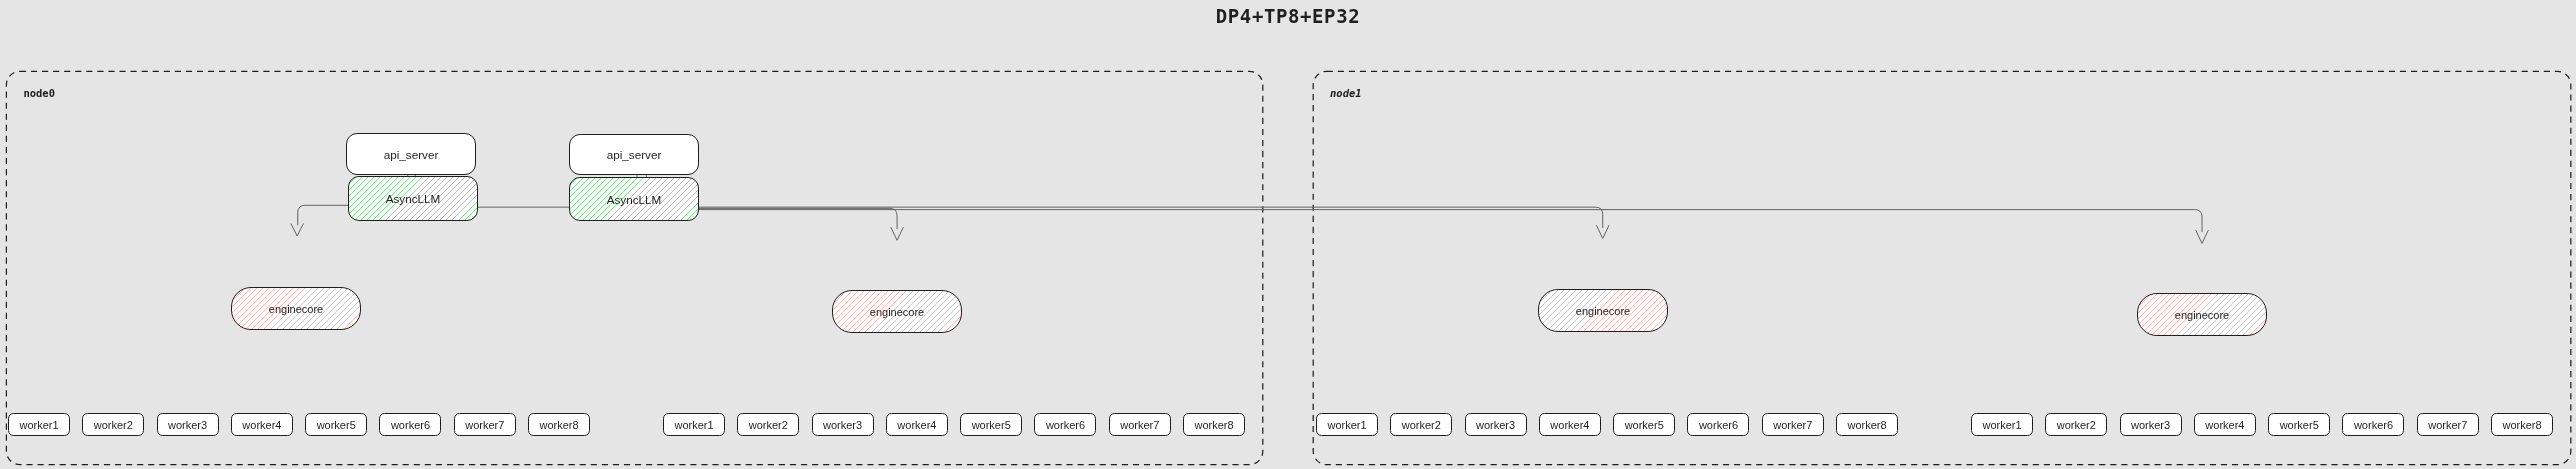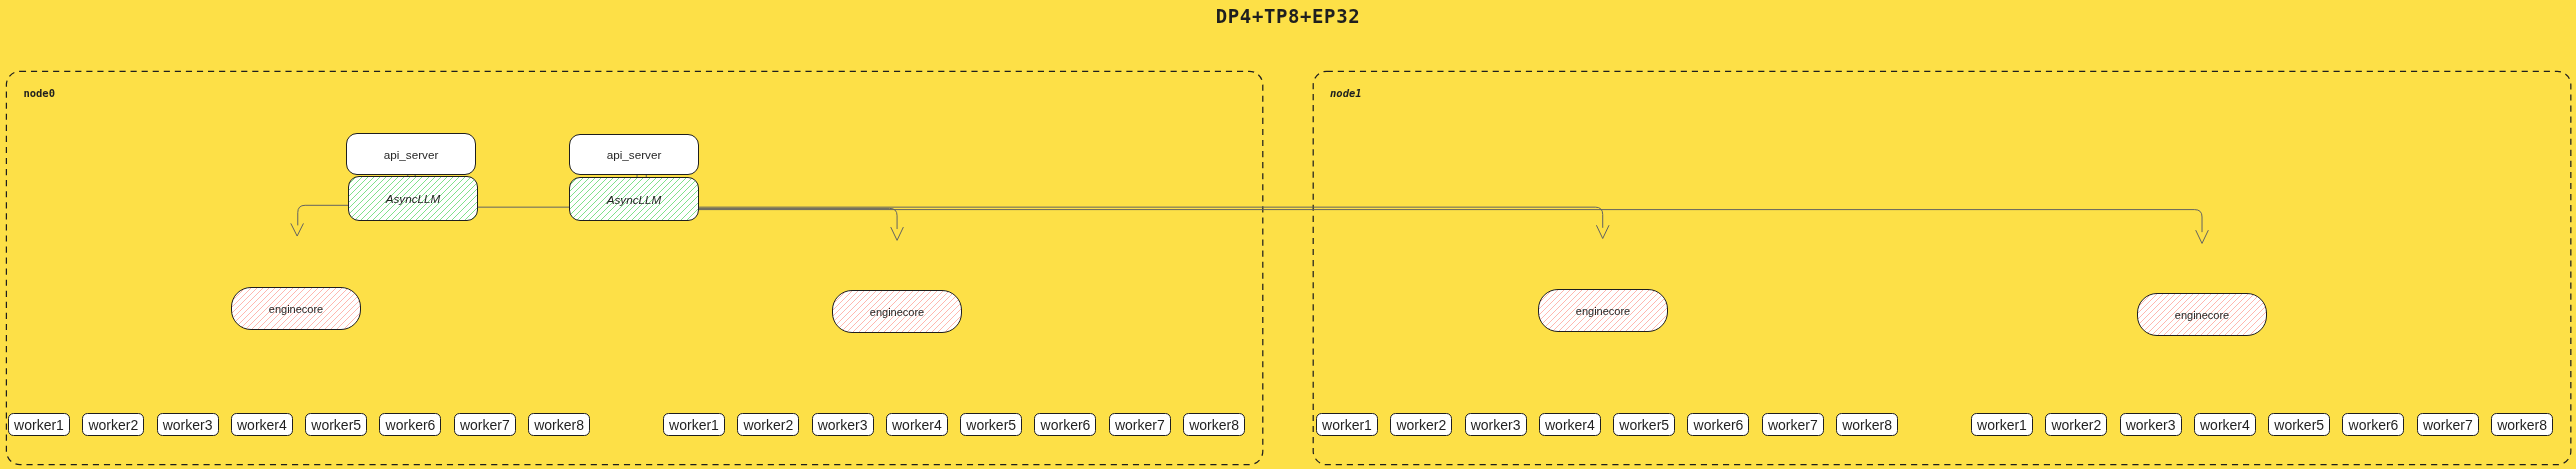--- a/index.html
+++ b/index.html
@@ -1,19 +1,19 @@
 <!DOCTYPE html>
 <html style="font-size:9.8px"><head>
 <meta charset="utf-8">
 <style>
   html,body{margin:0;padding:0;background:#ffffff;}
   #canvas{
     position:relative;
     width:2576px;height:469px;
-    background:#fde047;
+    background:#e5e5e5;
     font-family:"Liberation Sans",sans-serif;
     color:#1f1f1f;
     overflow:hidden;
   }
   .title{
     position:absolute;left:0;top:4.9px;width:2576px;
     text-align:center;
     font-family:"DejaVu Sans Mono",monospace;
     font-size:19px;font-weight:700;letter-spacing:0.6px;
   }
@@ -30,37 +30,36 @@
     border:1.5px solid #1e1e1e;
     display:flex;align-items:center;justify-content:center;margin-top:48px;
   }
   .api{width:130px;height:42px;border-radius:11px;font-size:11.7px;}
   .asyncllm{
     width:130px;height:45px;border-radius:11px;font-size:11.7px;
     background-color:#ffffff;
     background-image:repeating-linear-gradient(135deg,
       rgba(121,224,133,0.95) 0px, rgba(121,224,133,0.95) 0.7px,
       transparent 0.7px, transparent 4.3px);
-    font-style:italic;
   }
   .enginecore{
     width:130px;height:43px;border-radius:20px;font-size:11px;
     background-color:#ffffff;
     background-image:repeating-linear-gradient(135deg,
       rgba(255,166,156,0.8) 0px, rgba(255,166,156,0.8) 0.7px,
       transparent 0.7px, transparent 4.3px);
   }
   .wgroup{position:absolute;top:413px;display:flex;gap:12.3px;}
   .worker{
     box-sizing:border-box;
     width:62px;height:23.4px;
     border:1.2px solid #1e1e1e;border-radius:5.5px;
     background:#ffffff;
     display:flex;align-items:center;justify-content:center;
-    font-size:14px;
+    font-size:11px;
   }
 </style>
 </head>
 <body>
 
 <div id="canvas">
 
   <div class="title">DP4+TP8+EP32</div>
 
   <svg class="layer" width="2576" height="469" viewBox="0 0 4188 763">

